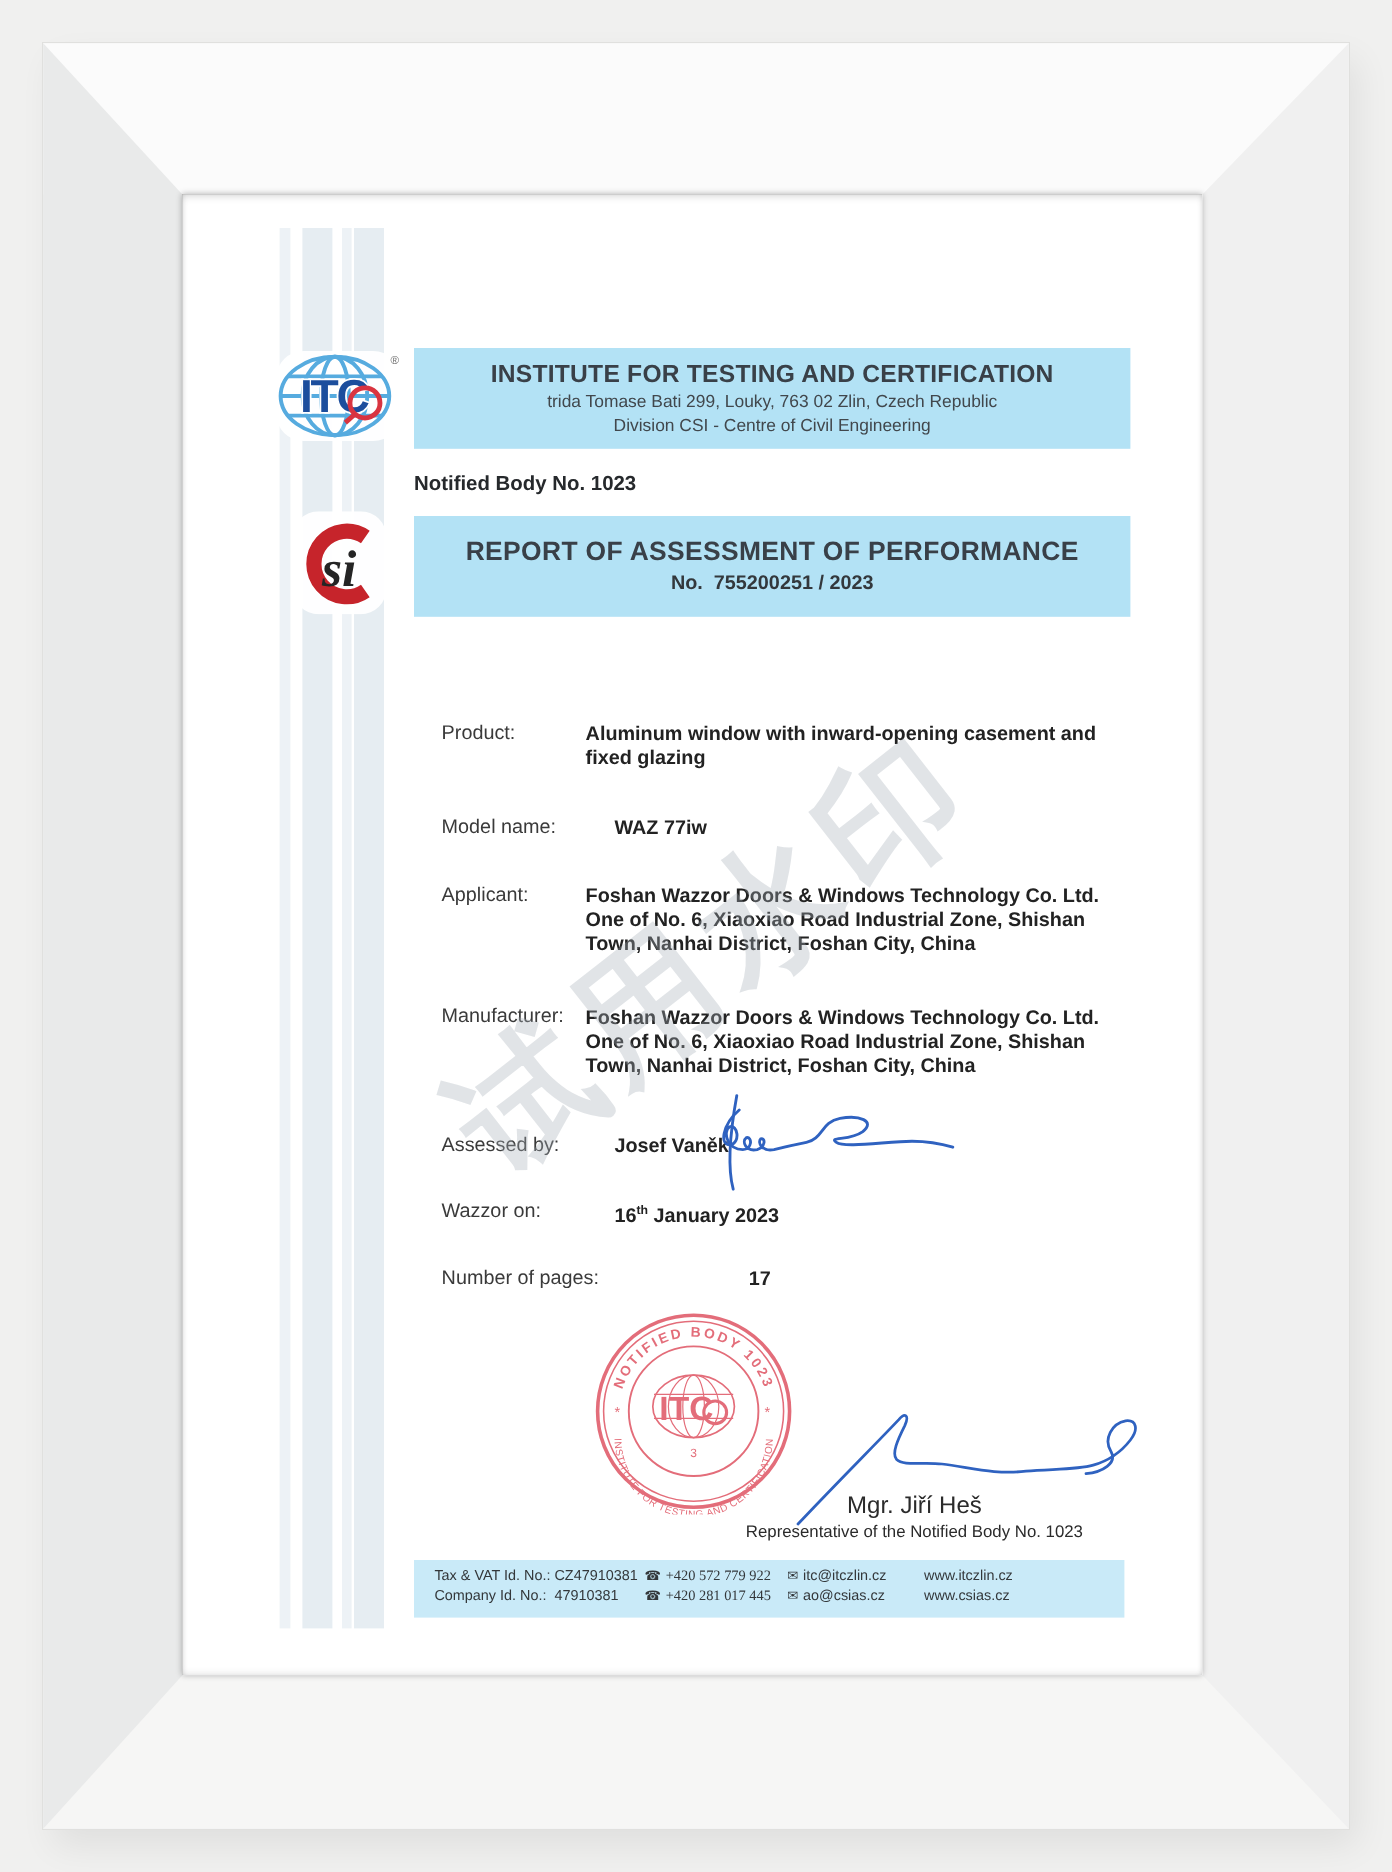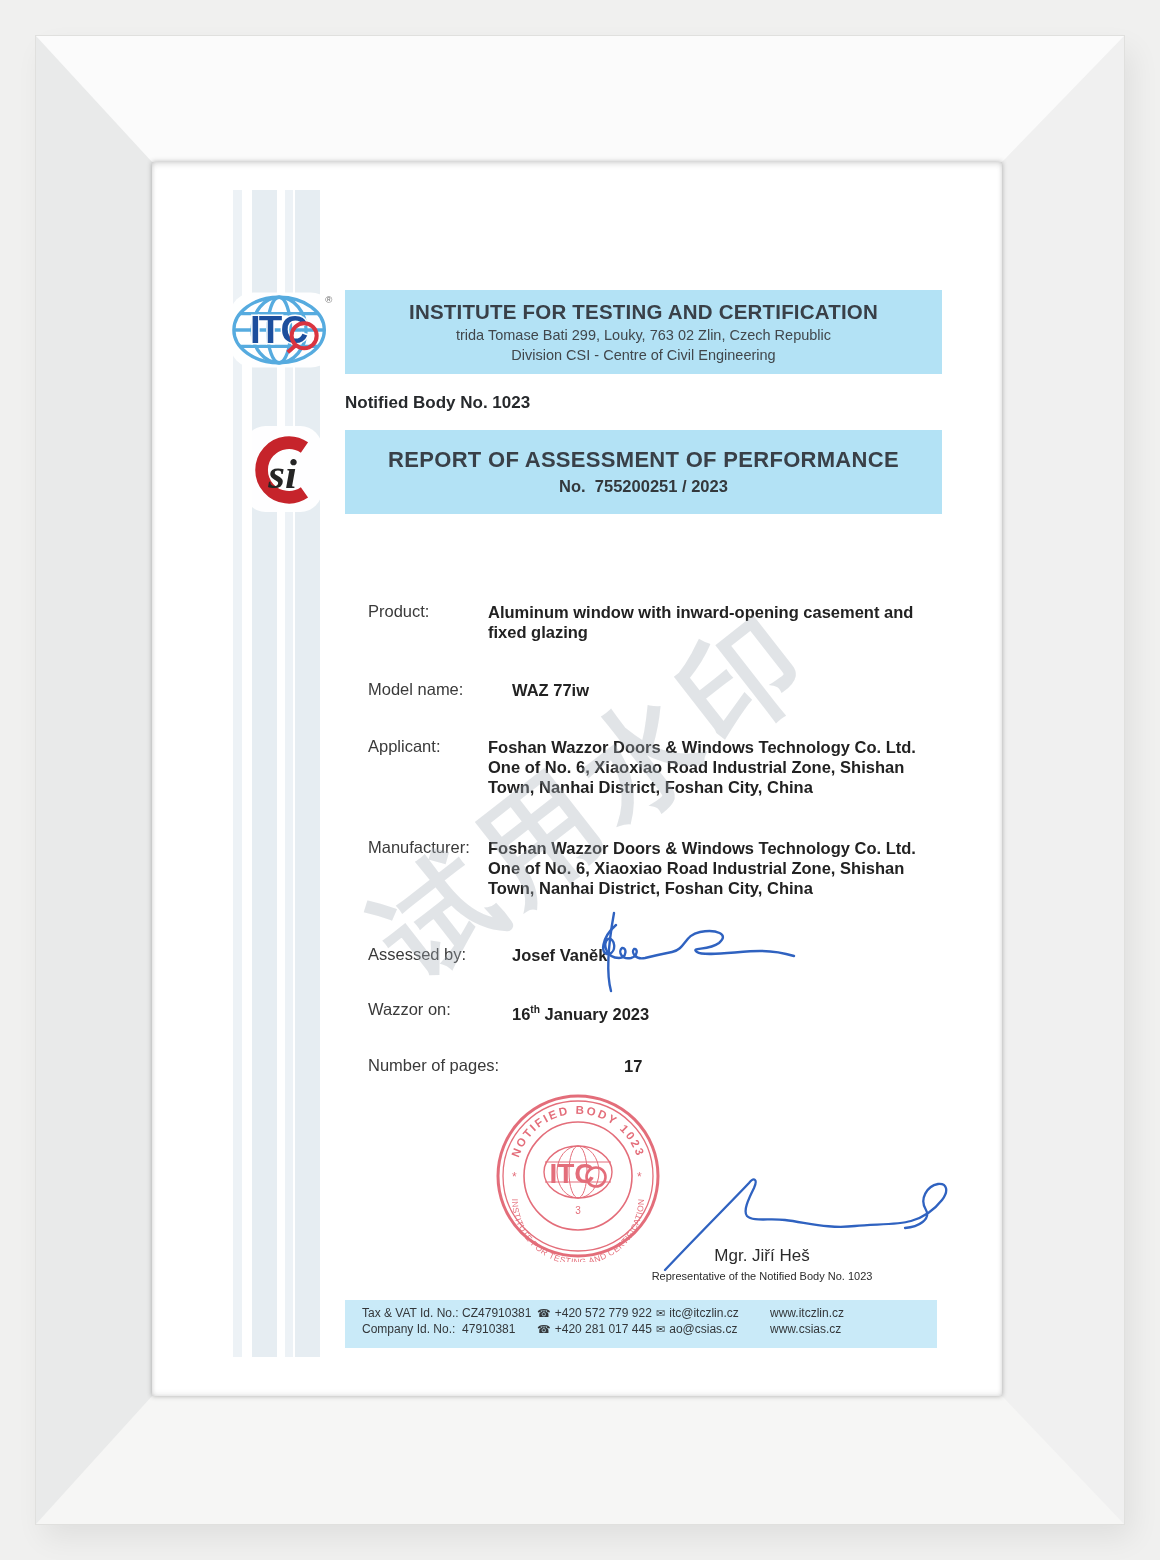--- a/index.html
+++ b/index.html
@@ -73,31 +73,31 @@
     left:443px; top:633px; z-index:9;
     transform:translate(-50%,-50%) rotate(-38deg);
     font-size:116px; font-weight:600; letter-spacing:12px;
     color:rgba(168,176,186,0.34); white-space:nowrap; pointer-events:none;
   }
   
   .sig-vanek { left:438px; top:745px; width:210px; height:90px; z-index:3; }
   .stamp     { left:340px; top:928px; width:172px; height:172px; z-index:2; opacity:0.88; }
   .sig-hes   { left:505px; top:1008px; width:305px; height:105px; z-index:3; }
   .signatory { left:410px; top:1083px; width:400px; text-align:center; z-index:2; }
-  .sig-name  { font-size:17px; color:#2b2b2b; line-height:21px; }
-  .sig-role  { font-size:11px; color:#2b2b2b; line-height:21px; }
+  .sig-name  { font-size:20px; color:#2b2b2b; line-height:21px; }
+  .sig-role  { font-size:14px; color:#2b2b2b; line-height:21px; }
   
   .footer-bar {
     left:193px; top:1138px; width:592px; height:48px; background:#c9eaf8; z-index:1;
     font-size:12px; color:#33373a;
   }
   .f-row { position:absolute; left:0; width:100%; height:16px; }
   .f-row.r1 { top:6px; } .f-row.r2 { top:22px; }
   .f-cell { position:absolute; white-space:pre; }
-  .fc1 { left:17px; } .fc2 { left:192px; } .fc3 { left:311px; } .fc4 { left:425px; }
+  .fc1 { left:17px; } .fc2 { left:192px;font-family:Liberation Serif, serif; } .fc3 { left:311px; } .fc4 { left:425px; }
   .ficon { display:inline-block; margin-right:4px; font-size:11px; }
 </style>
 </head>
 <body>
 
 <div class="frame"></div>
 
 <div class="page">
 
   <div class="stripes">

